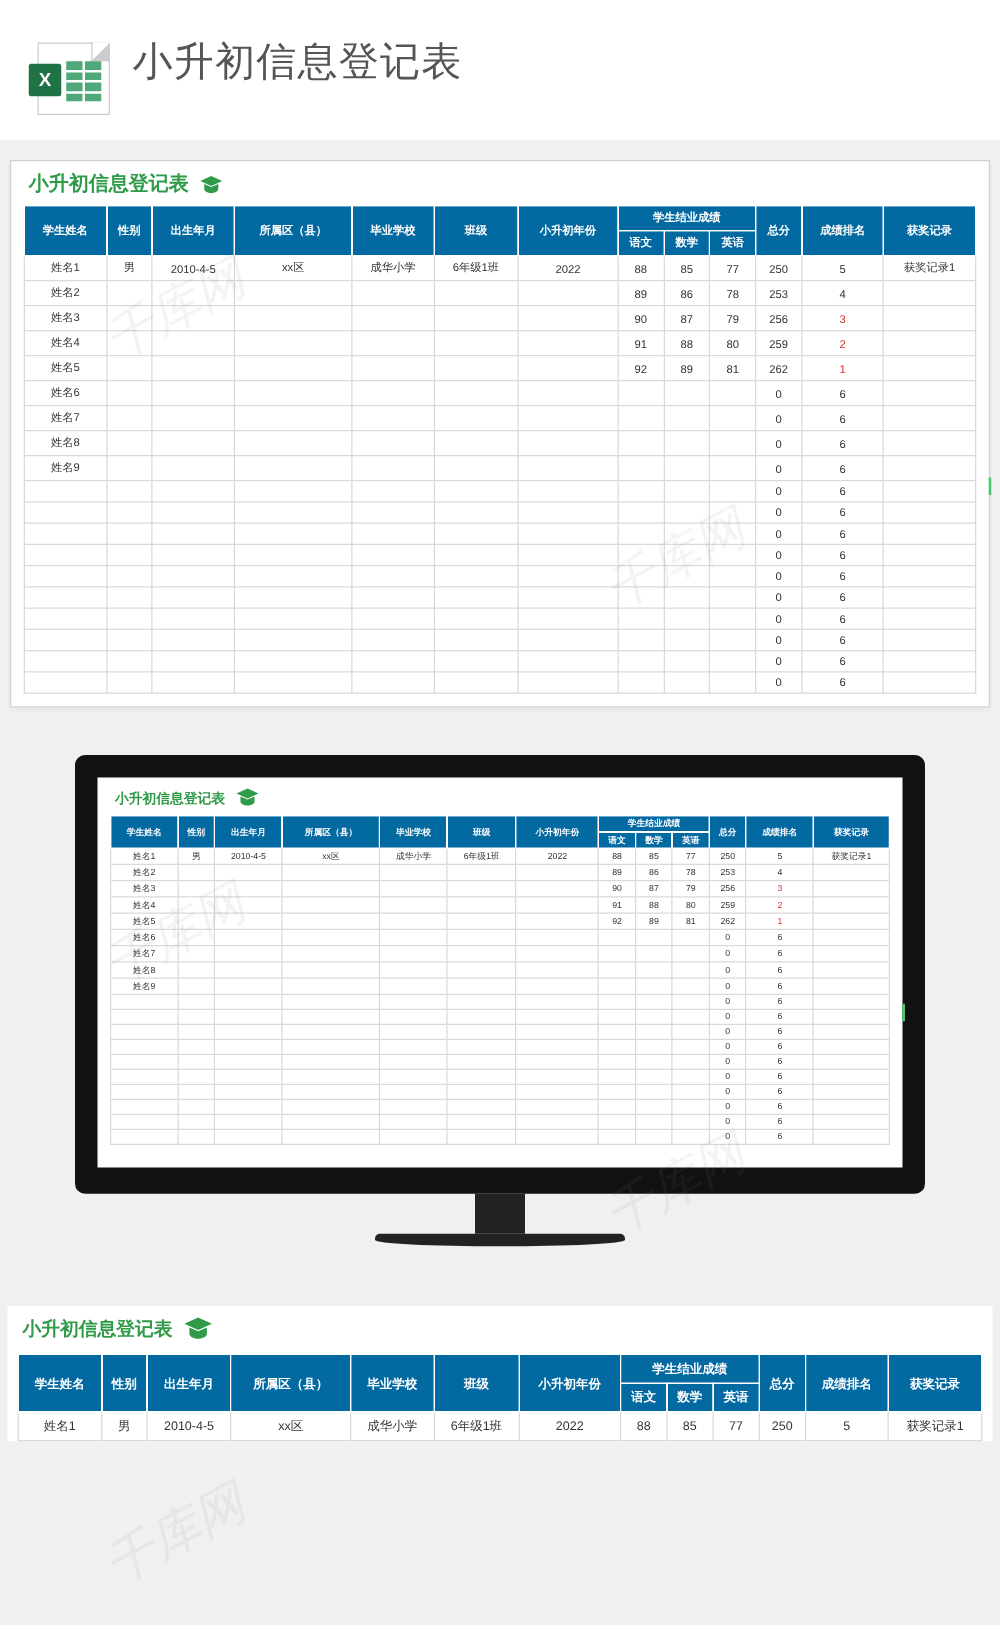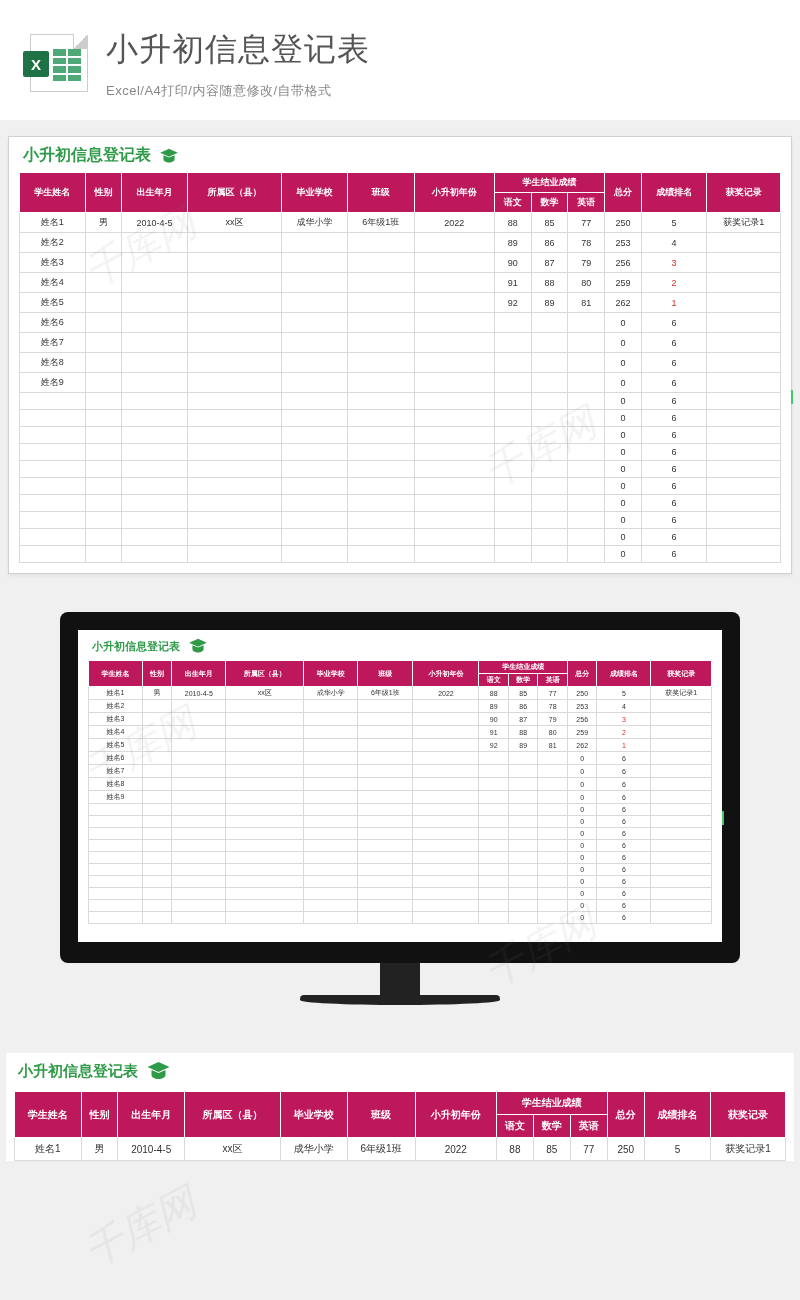--- a/index.html
+++ b/index.html
@@ -95,21 +95,21 @@
   .spreadsheet th, .spreadsheet td {
     border: 1px solid #d9d9d9;
     padding: 3px 2px;
     text-align: center;
     white-space: nowrap;
     overflow: hidden;
     text-overflow: ellipsis;
     height: 16px;
   }
   .spreadsheet th {
-    background: #be185d;
+    background: #0369a1;
     color: #fff;
     font-weight: bold;
     border-color: #fff;
   }
   .spreadsheet td { color: #333; }
   .spreadsheet td.rank-red { color: #d93025; font-weight: bold; }
   .spreadsheet td.bold { font-weight: normal; }
   .stub-tick { position: absolute; right: -2px; top: 58%; width: 2px; height: 14px; background: #44c96d; }
   
   
@@ -164,21 +164,20 @@
         <span></span>
         <span></span>
         <span></span>
         <span></span>
         <span></span>
         <span></span>
       </div>
   </div>
   <div class="title-block">
     <div class="main-title">小升初信息登记表</div>
-    <div class="subtitle">Excel/A4打印/内容随意修改/自带格式</div>
   </div>
 </div>
 
 <div class="panel-area">
   <div class="sheet-panel">
     <div class="stub-tick"></div>
     <div class="sheet-title-row">
       <span class="sheet-title">小升初信息登记表</span>
       <svg class="grad-cap" viewBox="0 0 24 20">
           <path fill="currentColor" d="M12 1 L23 6 L12 11 L1 6 Z M5 9 v5 c0 2 3 4 7 4 s7-2 7-4 V9 l-7 3 Z"></path>

